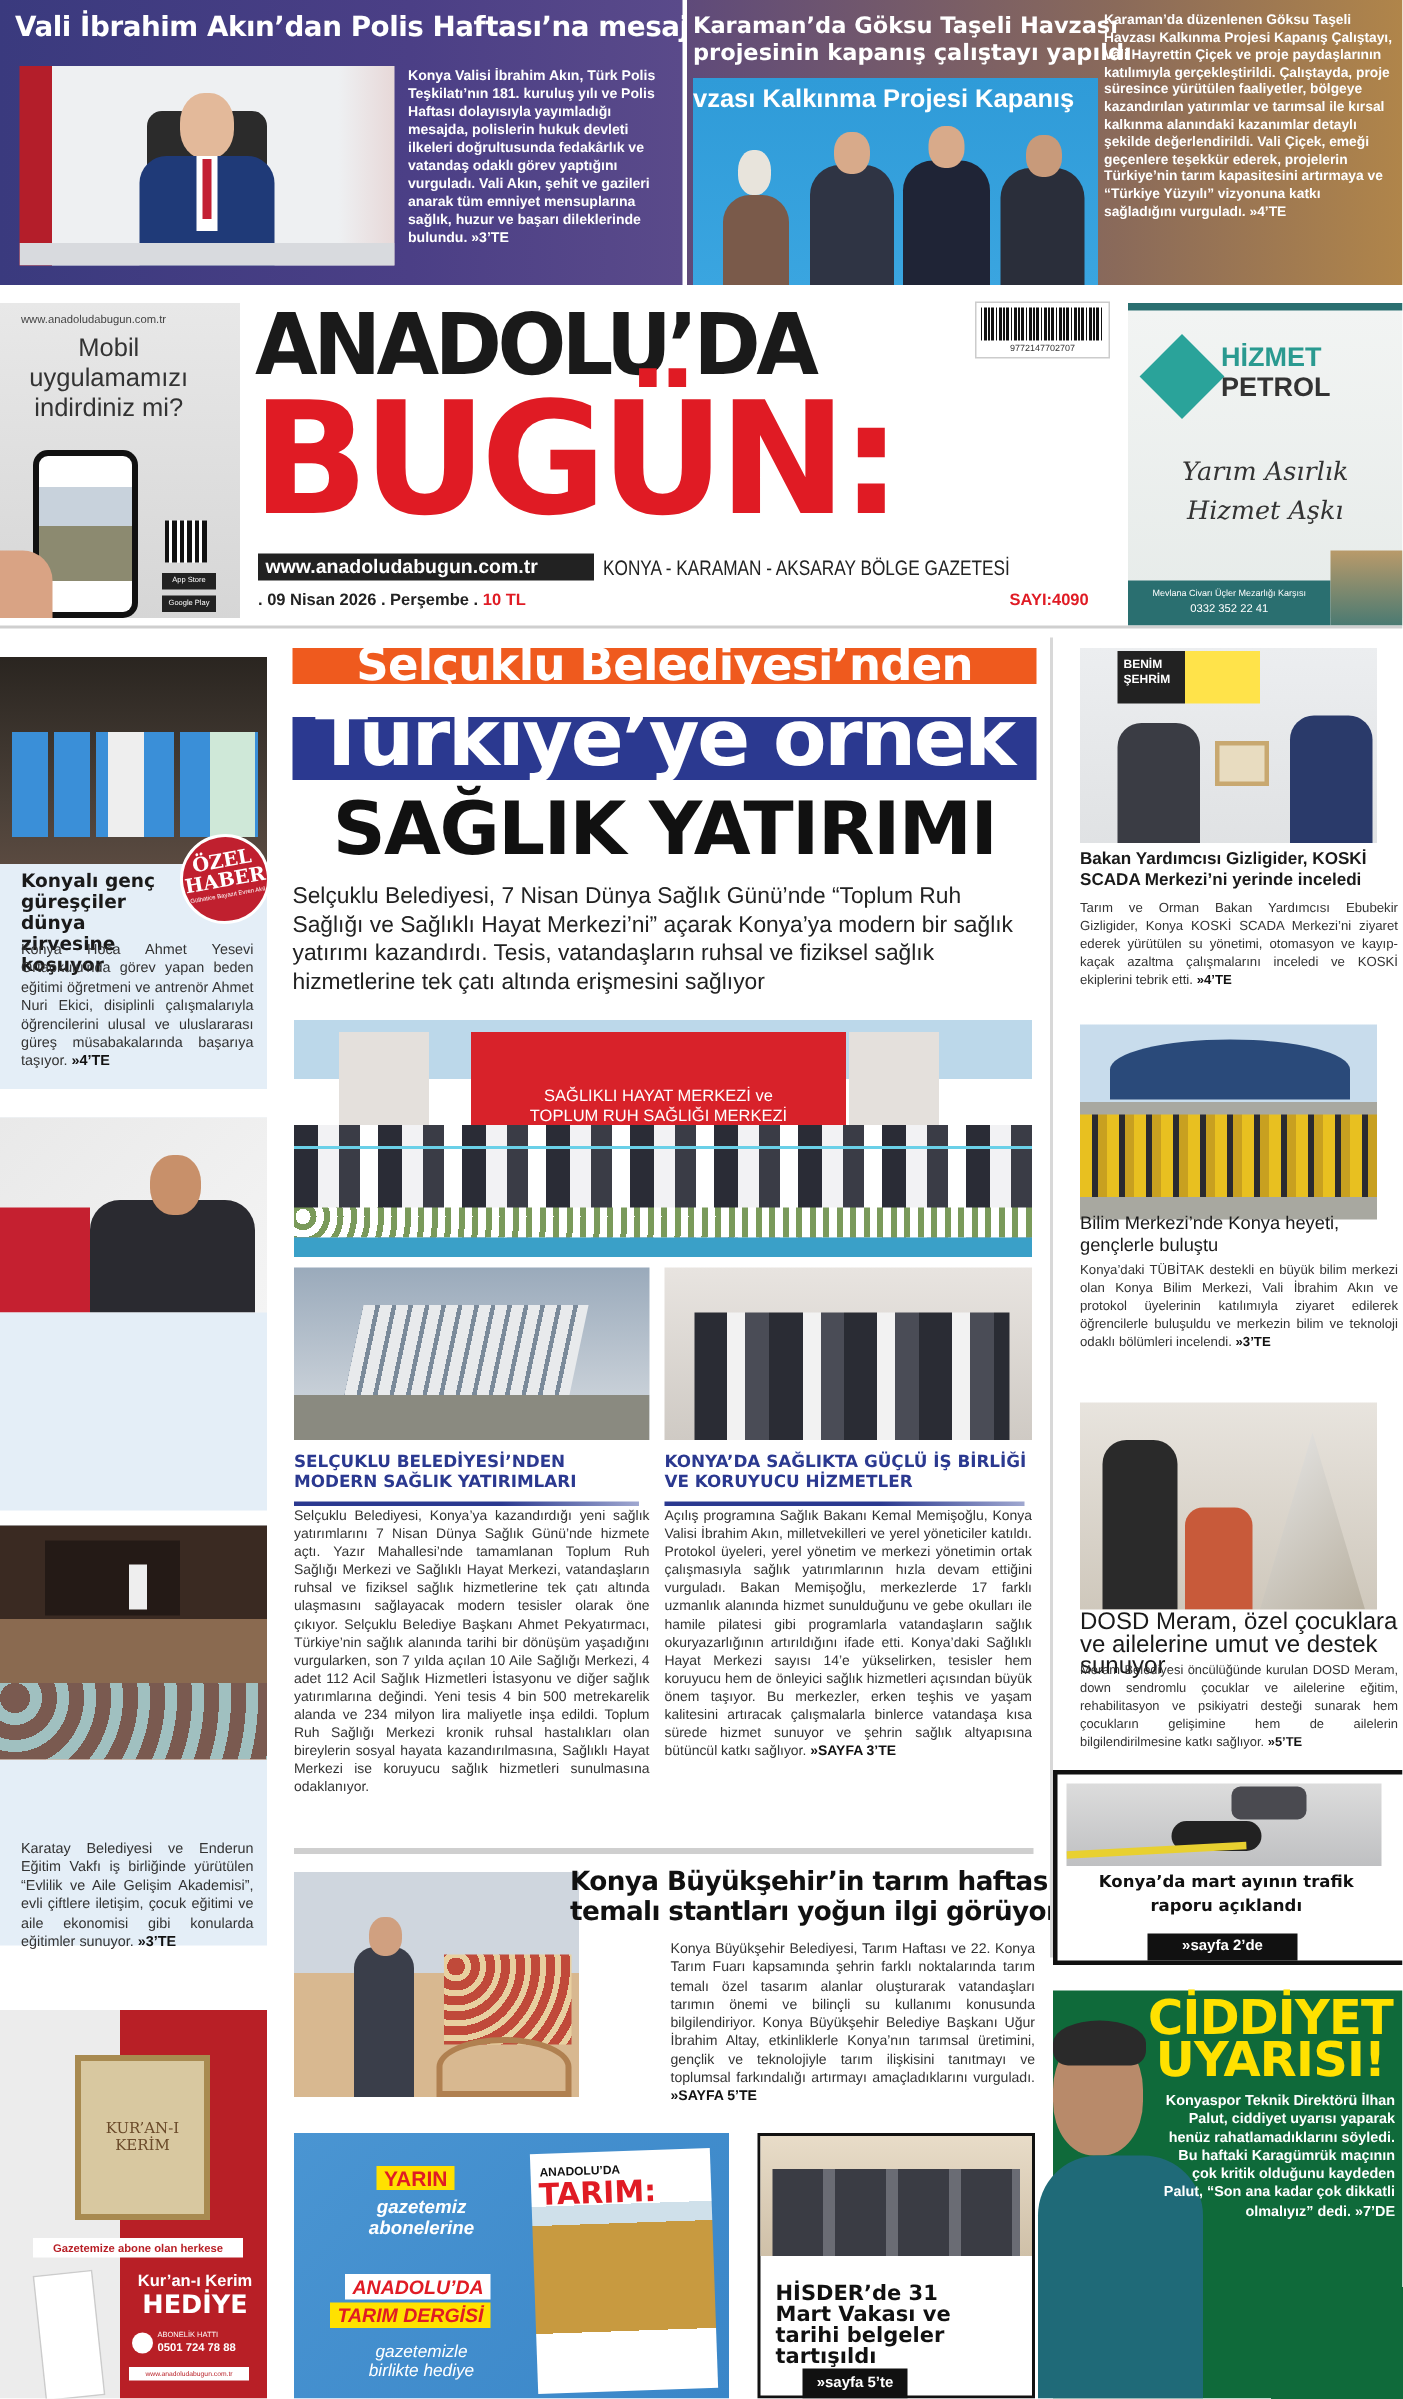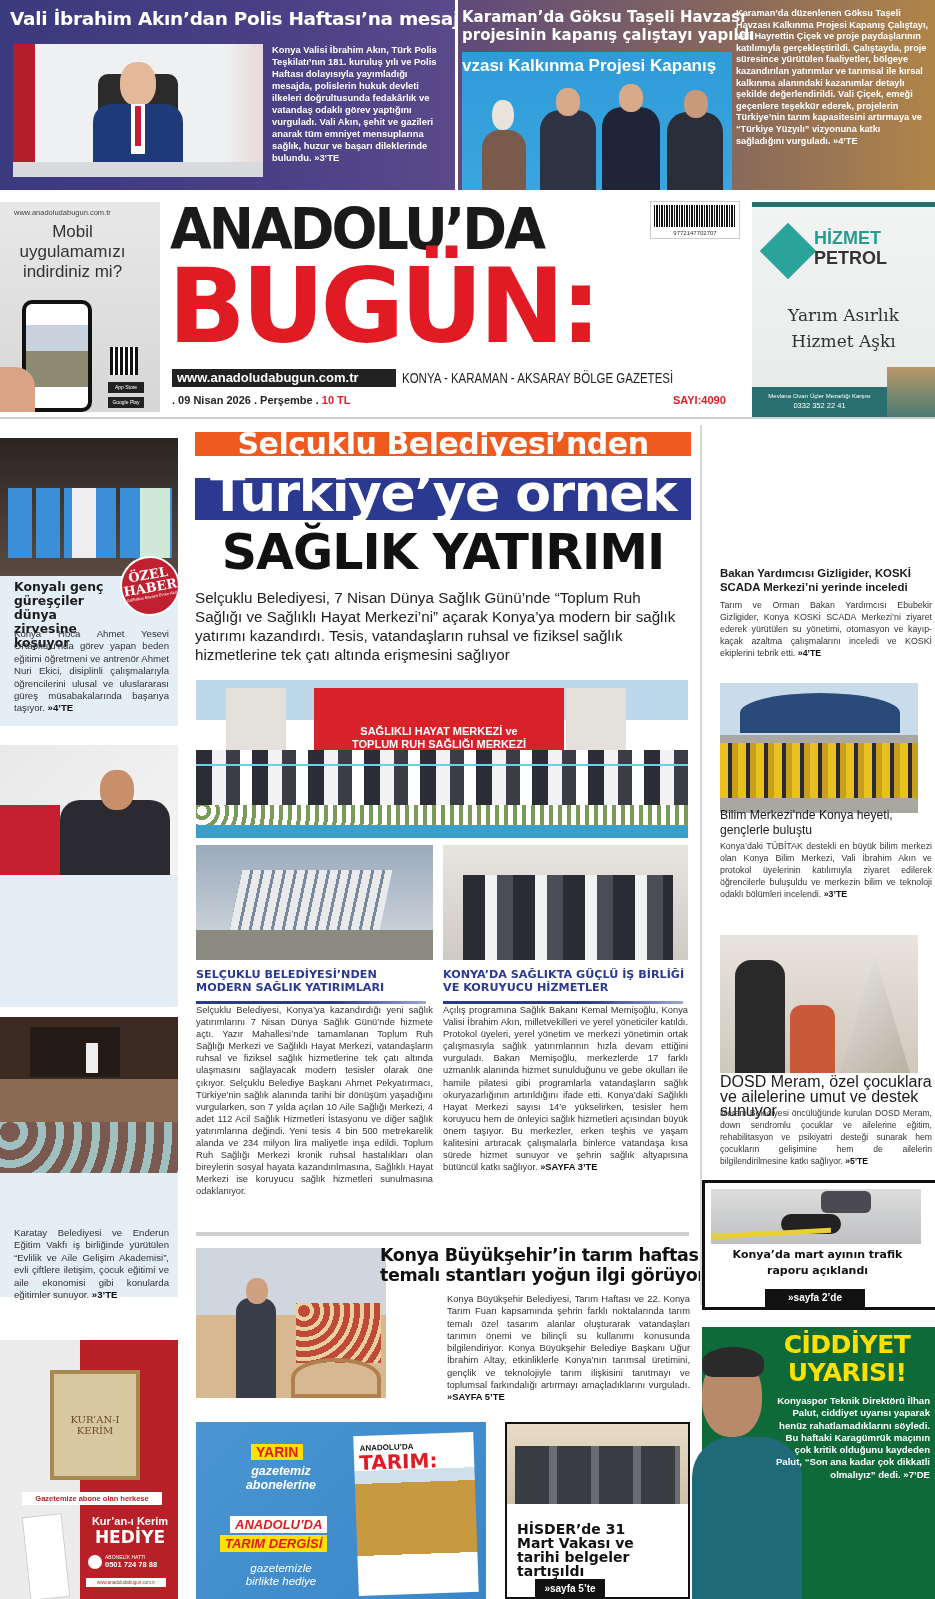--- a/index.html
+++ b/index.html
@@ -84,21 +84,21 @@
     <span>. 09 Nisan 2026 . Perşembe .</span>
     <span style="color:#e01b24">10 TL</span>
   </div>
   <div class="abs" style="left:503px;top:196px;font-size:11px;font-weight:bold;color:#e01b24">SAYI:4090</div>
 </div>
 
 <div class="abs" style="left:752px;top:202px;width:183px;height:210px;background:linear-gradient(180deg,#f2f4f3,#e6ebe9);border-top:5px solid #2a6f70">
   <div class="abs" style="left:16px;top:24px;width:40px;height:40px;background:#2aa39a;transform:rotate(45deg)"></div>
   <div class="abs" style="left:62px;top:22px;color:#2a9a90;font-weight:bold;font-size:18px;line-height:18px">HİZMET</div>
   <div class="abs" style="left:62px;top:42px;color:#333;font-weight:bold;font-size:18px;line-height:18px">PETROL</div>
-  <div class="abs" style="left:0;top:95px;width:183px;text-align:center;font-family:'DejaVu Serif',serif;font-size:17px;line-height:26px;color:#333">
+  <div class="abs" style="left:0;top:95px;width:183px;text-align:center;font-family:'DejaVu Serif',serif;font-style:italic;font-size:17px;line-height:26px;color:#333">
     <div>Yarım Asırlık</div>
     <div>Hizmet Aşkı</div>
   </div>
   <div class="abs" style="left:0;top:180px;width:135px;height:30px;background:#2a6f70;color:#fff;font-size:6px;text-align:center;padding-top:5px;line-height:9px">
     <div>Mevlana Civarı Üçler Mezarlığı Karşısı</div>
     <div style="font-size:7.5px">0332 352 22 41</div>
   </div>
   <div class="abs" style="left:135px;top:160px;width:48px;height:50px;background:linear-gradient(180deg,#b99a6a,#4a7a72)"></div>
 </div>
 
@@ -156,21 +156,21 @@
 <div class="abs hv" style="left:195px;top:428px;width:496px;text-align:center;color:#fff;font-size:30px;line-height:32px;white-space:nowrap;letter-spacing:-0.5px">Selçuklu Belediyesi’nden</div>
 <div class="abs" style="left:195px;top:478px;width:496px;height:42px;background:#2b3990"></div>
 <div class="abs hv" style="left:195px;top:464px;width:496px;text-align:center;color:#fff;font-size:52px;line-height:58px;white-space:nowrap;letter-spacing:-1.5px">Türkiye’ye örnek</div>
 <div class="abs hv" style="left:195px;top:524px;width:496px;text-align:center;color:#111;font-size:49px;line-height:58px;white-space:nowrap;letter-spacing:-1px">SAĞLIK YATIRIMI</div>
 <div class="abs" style="left:195px;top:588px;width:495px;font-size:15.2px;line-height:19px;color:#222">Selçuklu Belediyesi, 7 Nisan Dünya Sağlık Günü’nde “Toplum Ruh Sağlığı ve Sağlıklı Hayat Merkezi’ni” açarak Konya’ya modern bir sağlık yatırımı kazandırdı. Tesis, vatandaşların ruhsal ve fiziksel sağlık hizmetlerine tek çatı altında erişmesini sağlıyor</div>
 
 <div class="photo" style="left:196px;top:680px;width:492px;height:158px;background:linear-gradient(180deg,#bcd8ea 0 25%,#fff 25%)">
   <div class="abs" style="left:118px;top:8px;width:250px;height:100px;background:#d8222a"></div>
   <div class="abs" style="left:30px;top:8px;width:60px;height:85px;background:#e4e0dc"></div>
   <div class="abs" style="left:370px;top:8px;width:60px;height:85px;background:#e4e0dc"></div>
-  <div class="abs" style="left:118px;top:45px;width:250px;color:#fff;font-weight:bold;font-size:11px;line-height:13px;text-align:center">
+  <div class="abs" style="left:118px;top:45px;width:250px;color:#fff;font-weight:normal;font-size:11px;line-height:13px;text-align:center">
     <div>SAĞLIKLI HAYAT MERKEZİ ve</div>
     <div>TOPLUM RUH SAĞLIĞI MERKEZİ</div>
   </div>
   <div class="abs" style="left:0;top:70px;width:492px;height:75px;background:repeating-linear-gradient(90deg,#2a2c36 0 16px,#f2f2f4 16px 30px,#3a3c46 30px 44px,#fff 44px 56px)"></div>
   <div class="abs" style="left:0;top:84px;width:492px;height:2px;background:#6ad0e8"></div>
   <div class="abs" style="left:0;top:125px;width:492px;height:20px;background:repeating-radial-gradient(circle at 6px 6px,#fff 0 5px,#7a9a5a 5px 9px)"></div>
   <div class="abs" style="left:0;top:145px;width:492px;height:13px;background:#3aa0c8"></div>
 </div>
 
 <div class="photo" style="left:196px;top:845px;width:237px;height:115px;background:linear-gradient(180deg,#9aaabb,#d8dde2)">
@@ -225,20 +225,27 @@
   <div class="photo" style="left:0;top:0;width:181px;height:80px;background:linear-gradient(180deg,#e8dcc8,#cfc0a8)">
     <div class="abs" style="left:8px;top:22px;width:165px;height:58px;background:repeating-linear-gradient(90deg,#3a3c44 0 34px,#6a6c74 34px 42px)"></div>
   </div>
   <div class="abs hv" style="left:10px;top:98px;width:130px;font-size:14px;line-height:14px;color:#111">HİSDER’de 31 Mart Vakası ve tarihi belgeler tartışıldı</div>
   <div class="abs" style="left:28px;top:155px;width:70px;height:20px;background:#111;color:#fff;font-weight:bold;font-size:10px;line-height:20px;text-align:center">»sayfa 5’te</div>
 </div>
 
 <div class="abs" style="left:700px;top:425px;width:2px;height:880px;background:#d8d8d8"></div>
 
 <div class="abs" style="left:712px;top:432px;width:223px;height:242px">
+  <div class="photo" style="left:8px;top:0;width:198px;height:130px;background:linear-gradient(180deg,#eceef0,#e0e2e4)">
+    <div class="abs" style="left:25px;top:2px;width:45px;height:35px;background:#222;color:#fff;font-size:8px;font-weight:bold;line-height:10px;padding:4px">BENİM ŞEHRİM</div>
+    <div class="abs" style="left:70px;top:2px;width:50px;height:35px;background:#ffe34a"></div>
+    <div class="abs" style="left:25px;top:50px;width:55px;height:80px;background:#3a3c44;border-radius:16px 16px 0 0"></div>
+    <div class="abs" style="left:90px;top:62px;width:36px;height:30px;background:#e8dcc0;border:3px solid #c8a870"></div>
+    <div class="abs" style="left:140px;top:45px;width:55px;height:85px;background:#2a3a6a;border-radius:16px 16px 0 0"></div>
+  </div>
   <div class="abs rhead" style="left:8px;top:135px;width:212px;font-weight:bold;font-size:11.4px;line-height:13.5px">Bakan Yardımcısı Gizligider, KOSKİ SCADA Merkezi’ni yerinde inceledi</div>
   <div class="abs rbody" style="left:8px;top:167px;width:212px;font-size:8.8px;line-height:12px"><span>Tarım ve Orman Bakan Yardımcısı Ebubekir Gizligider, Konya KOSKİ SCADA Merkezi’ni ziyaret ederek yürütülen su yönetimi, otomasyon ve kayıp-kaçak azaltma çalışmalarını inceledi ve KOSKİ ekiplerini tebrik etti.</span> <span class="more">»4’TE</span></div>
 </div>
 
 <div class="abs" style="left:712px;top:683px;width:223px;height:242px">
   <div class="photo" style="left:8px;top:0;width:198px;height:130px;background:linear-gradient(180deg,#c8dcec 0 40%,#a8a8a0 40%)">
     <div class="abs" style="left:20px;top:10px;width:160px;height:40px;background:#2a4a7a;border-radius:50% 50% 0 0"></div>
     <div class="abs" style="left:0;top:60px;width:198px;height:55px;background:repeating-linear-gradient(90deg,#e8c020 0 8px,#2a2a30 8px 12px,#c8a020 12px 18px)"></div>
   </div>
   <div class="abs rhead" style="left:8px;top:125px;width:212px;font-size:12.2px;line-height:14.5px">Bilim Merkezi’nde Konya heyeti, gençlerle buluştu</div>
@@ -264,18 +271,18 @@
   <div class="abs hv" style="left:10px;top:64px;width:205px;text-align:center;font-size:11px;line-height:16px;color:#111">Konya’da mart ayının trafik raporu açıklandı</div>
   <div class="abs" style="left:60px;top:106px;width:100px;height:18px;background:#111;color:#fff;font-weight:bold;font-size:10px;line-height:18px;text-align:center">»sayfa 2’de</div>
 </div>
 
 <div class="abs" style="left:702px;top:1327px;width:233px;height:272px;background:#0f6a3a">
   <div class="abs" style="left:-10px;top:10px;width:110px;height:262px">
     <div class="abs" style="left:10px;top:20px;width:60px;height:80px;background:#b88a6a;border-radius:45%"></div>
     <div class="abs" style="left:10px;top:10px;width:62px;height:30px;background:#2a2a2a;border-radius:50% 50% 10px 10px"></div>
     <div class="abs" style="left:0;top:100px;width:110px;height:162px;background:#1f6a78;border-radius:40px 40px 0 0"></div>
   </div>
-  <div class="abs hv" style="left:60px;top:4px;width:170px;text-align:center;color:#ffe100;font-size:25px;line-height:28px;letter-spacing:-0.5px">
+  <div class="abs hv" style="left:60px;top:4px;width:170px;text-align:center;color:#ffe100;font-size:32px;line-height:28px;letter-spacing:-0.5px">
     <div>CİDDİYET</div>
     <div>UYARISI!</div>
   </div>
   <div class="abs" style="left:70px;top:68px;width:158px;color:#fff;font-weight:bold;font-size:9.6px;line-height:12.3px;text-align:right"><span>Konyaspor Teknik Direktörü İlhan Palut, ciddiyet uyarısı yaparak henüz rahatlamadıklarını söyledi. Bu haftaki Karagümrük maçının çok kritik olduğunu kaydeden Palut, “Son ana kadar çok dikkatli olmalıyız” dedi.</span> <span>»7’DE</span></div>
 </div>
 
 </body></html>

